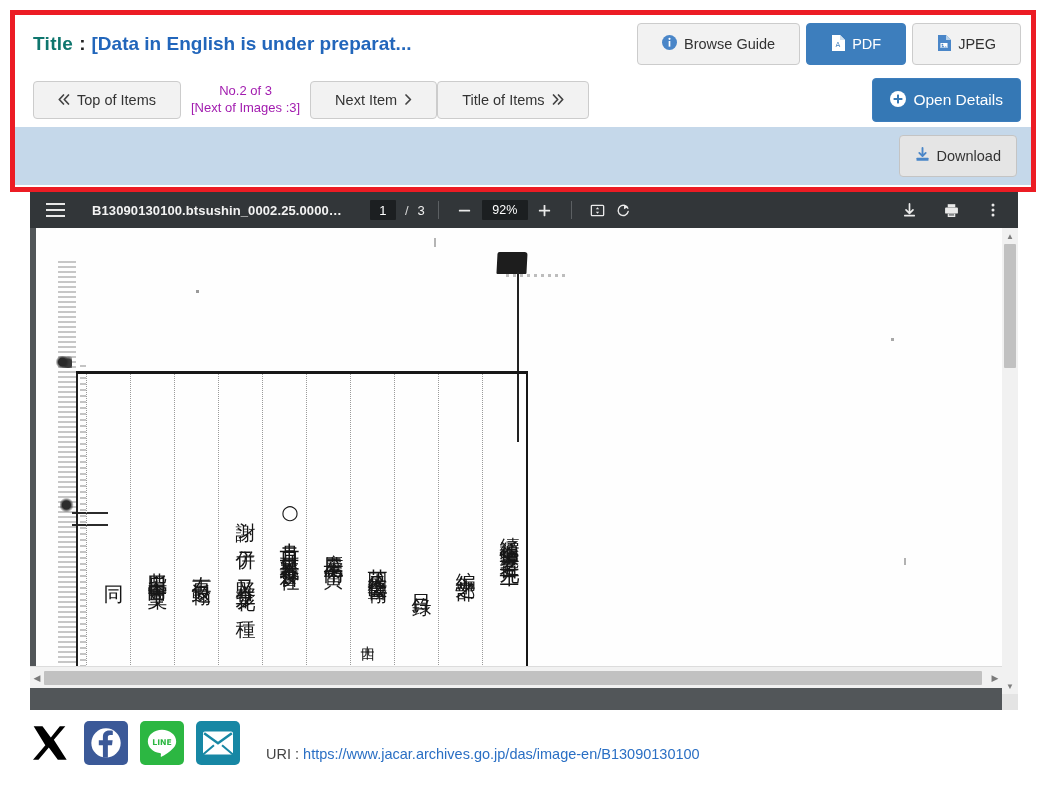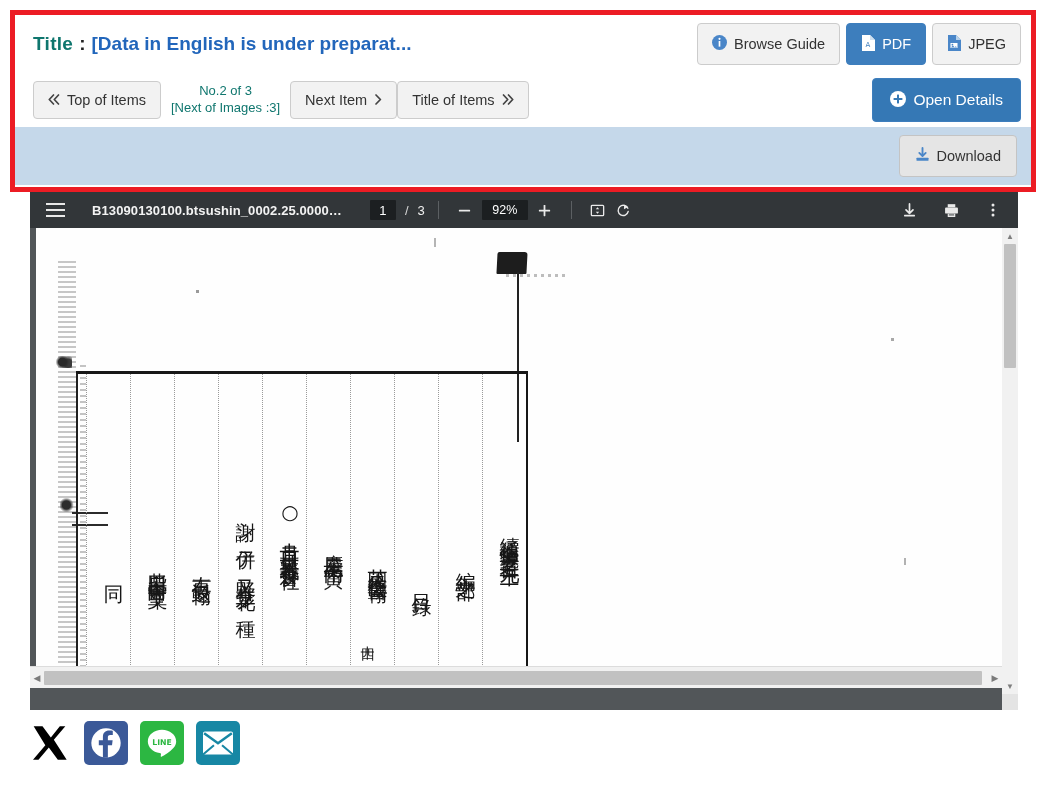--- a/index.html
+++ b/index.html
@@ -35,38 +35,38 @@
     font-size: 19px; font-weight: bold; color: #2266bb;
     white-space: nowrap; overflow: hidden; cursor: pointer;
   }
   #title-actions { margin-left: auto; display: flex; gap: 6px; align-items: center; }
 
   .btn {
     display: inline-flex; align-items: center; gap: 7px;
     border: 1px solid #ccc; border-radius: 4px;
     background: #f2f2f2; color: #333;
     font-size: 14.5px; line-height: 1;
-    padding: 11px 14px; cursor: pointer;
+    padding: 11px 24px; cursor: pointer;
     white-space: nowrap;
     font-family: "Liberation Sans", sans-serif;
   }
   .btn.primary { background: #3d7ebd; border-color: #3d7ebd; color: #fff; }
   .btn.primary.big { background: #3578b5; padding: 12px 17px; font-size: 15.5px; }
 
   .ico { display: inline-block; flex: none; }
 
   
   #nav-row {
     position: absolute;
     left: 0; top: 58px; right: 0; height: 54px;
     padding: 0 10px 0 18px;
     display: flex; align-items: center; 
   }
   #counter {
-    text-align: center; font-size: 13px; color: #0f766e;
+    text-align: center; font-size: 13px; color: #a21caf;
     line-height: 1.28; padding: 0 10px; white-space: nowrap;
   }
   #nav-right { margin-left: auto; }
 
   
   #download-bar {
     position: absolute;
     left: 0; right: 0; top: 112px; height: 58px;
     background: #c5d8ea;
     display: flex; align-items: center; justify-content: flex-end;
@@ -461,14 +461,19 @@
     </div>
     <div class="sq" id="sq-mail">
       <svg width="30" height="30" viewBox="0 0 26 20">
           <rect x="0" y="0" width="26" height="20" rx="1.6" fill="#fff"></rect>
           <path d="M1 1.6l12 8.6 12-8.6" stroke="#1787a4" stroke-width="2.2" fill="none"></path>
           <path d="M0 20l9.5-8M26 20l-9.5-8" stroke="#1787a4" stroke-width="1.8" fill="none"></path>
         </svg>
     </div>
   </div>
 
+  <div id="uri-block">
+    <span>URI</span>
+    <span>:</span>
+    <span id="uri-link">https://www.jacar.archives.go.jp/das/image-en/B13090130100</span>
+  </div>
 
 </div>
 
 </body></html>

